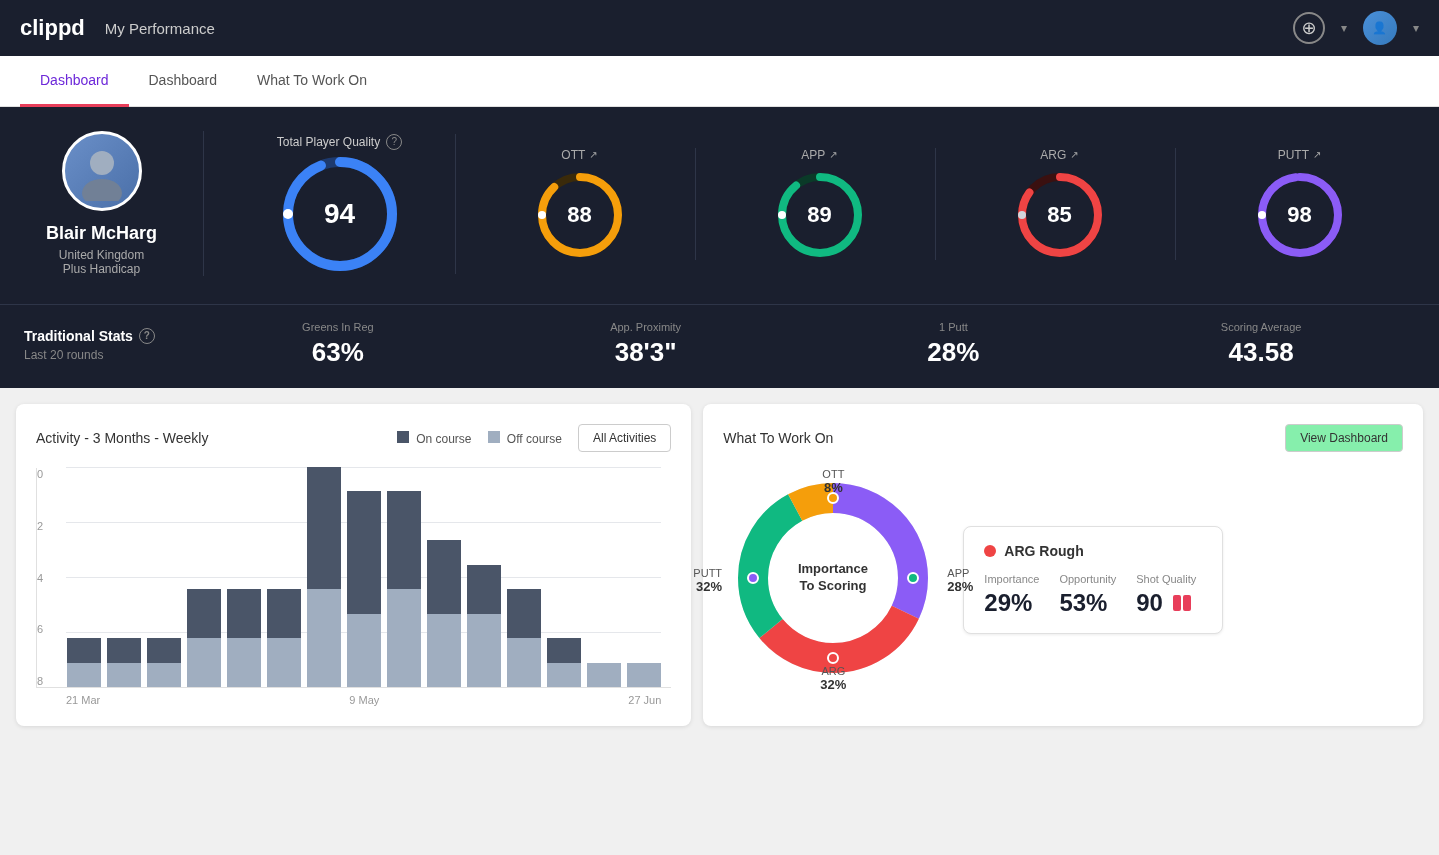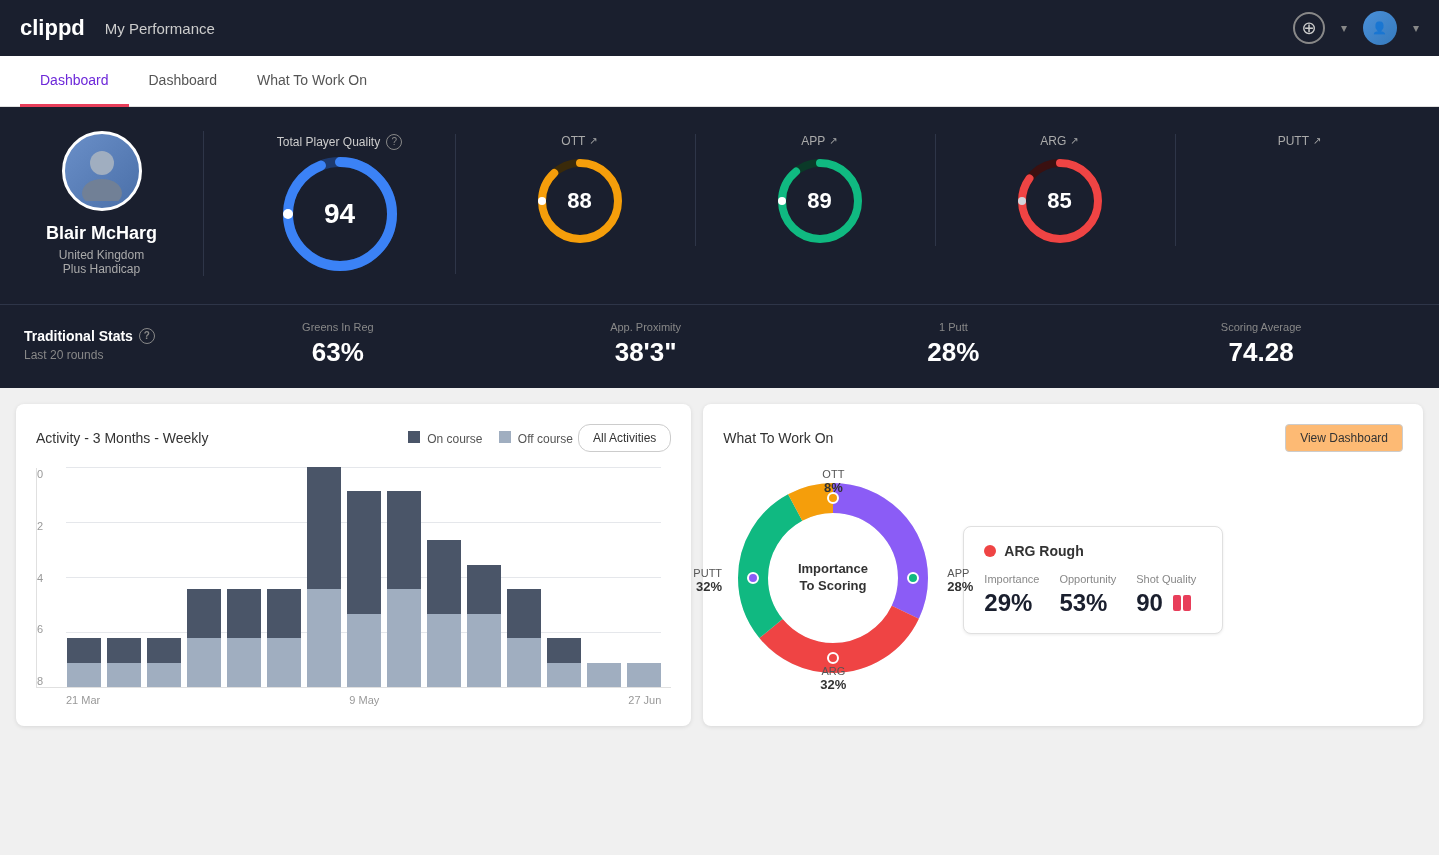--- a/index.html
+++ b/index.html
@@ -80,21 +80,21 @@
       margin-bottom: 12px;
     }
     .player-name { font-size: 18px; font-weight: 700; color: #fff; }
     .player-country { font-size: 12px; color: #aaa; margin-top: 4px; }
     .player-hcp { font-size: 12px; color: #aaa; }
 
     .scores-section {
       flex: 1;
       display: flex;
       gap: 8px;
-      align-items: flex-start;
+      align-items: center;
       padding-left: 20px;
     }
     .score-item {
       flex: 1;
       display: flex;
       flex-direction: column;
       align-items: center;
       padding: 0 10px;
       border-right: 1px solid #2e3548;
       position: relative;
@@ -186,21 +186,21 @@
     .chart-title { font-size: 14px; color: #333; font-weight: 500; }
     .chart-legend { display: flex; align-items: center; gap: 16px; font-size: 12px; color: #555; }
     .legend-dot {
       display: inline-block;
       width: 12px; height: 12px;
       margin-right: 4px;
     }
     .all-activities-btn {
       border: 1px solid #ccc;
       padding: 6px 14px;
-      border-radius: 12px;
+      border-radius: 4px;
       font-size: 12px;
       cursor: pointer;
       color: #333;
       background: #fff;
     }
     .bar-chart {
       height: 220px;
       position: relative;
       display: flex;
       align-items: flex-end;
@@ -253,21 +253,21 @@
       margin-bottom: 16px;
     }
     .wtwo-title { font-size: 14px; color: #333; font-weight: 500; }
     .view-dashboard-btn {
       border: 1px solid #ccc;
       padding: 6px 14px;
       border-radius: 4px;
       font-size: 12px;
       cursor: pointer;
       color: #333;
-      background: #fdba74;
+      background: #86efac;
     }
     .wtwo-content {
       display: flex;
       align-items: center;
       gap: 20px;
     }
     .info-card {
       background: #fff;
       border: 1px solid #e0e0e0;
       border-radius: 8px;
@@ -421,20 +421,28 @@
         </svg>
         <div class="circle-value" style="font-size:22px;">85</div>
       </div>
     </div>
 
     <div class="score-item">
       <div class="score-label">
         <span>PUTT</span>
         <span class="arrow">↗</span>
       </div>
+      <div class="circle-container" style="width:90px;height:90px;">
+        <svg width="90" height="90" viewBox="0 0 90 90">
+          <circle cx="45" cy="45" r="38" fill="none" stroke="#2d1a5e" stroke-width="8"></circle>
+          <circle cx="45" cy="45" r="38" fill="none" stroke="#8b5cf6" stroke-width="8" stroke-dasharray="238.76" stroke-dashoffset="4.78" stroke-linecap="round"></circle>
+          <circle cx="45" cy="7" r="4" fill="#fff"></circle>
+        </svg>
+        <div class="circle-value" style="font-size:22px;">98</div>
+      </div>
     </div>
   </div>
 </div>
 
 <div class="trad-stats">
   <div class="trad-label">
     <h3>
       <span>Traditional Stats</span>
       <span class="question-icon">?</span>
     </h3>
@@ -447,30 +455,30 @@
   <div class="trad-stat">
     <div class="trad-stat-label">App. Proximity</div>
     <div class="trad-stat-value">38'3"</div>
   </div>
   <div class="trad-stat">
     <div class="trad-stat-label">1 Putt</div>
     <div class="trad-stat-value">28%</div>
   </div>
   <div class="trad-stat">
     <div class="trad-stat-label">Scoring Average</div>
-    <div class="trad-stat-value">74.28</div>
+    <div class="trad-stat-value">43.58</div>
   </div>
 </div>
 
 <div class="main-content">
 
   <div class="chart-card">
     <div class="chart-header">
       <span class="chart-title">Activity - 3 Months - Weekly</span>
-      <div style="display:flex;align-items:center;gap:5px;">
+      <div style="display:flex;align-items:center;gap:16px;">
         <div class="chart-legend">
           <span>
             <span class="legend-dot" style="background:#4a5568;display:inline-block;width:12px;height:12px;"></span>
             <span>On course</span>
           </span>
           <span>
             <span class="legend-dot" style="background:#a0aec0;display:inline-block;width:12px;height:12px;"></span>
             <span>Off course</span>
           </span>
         </div>

